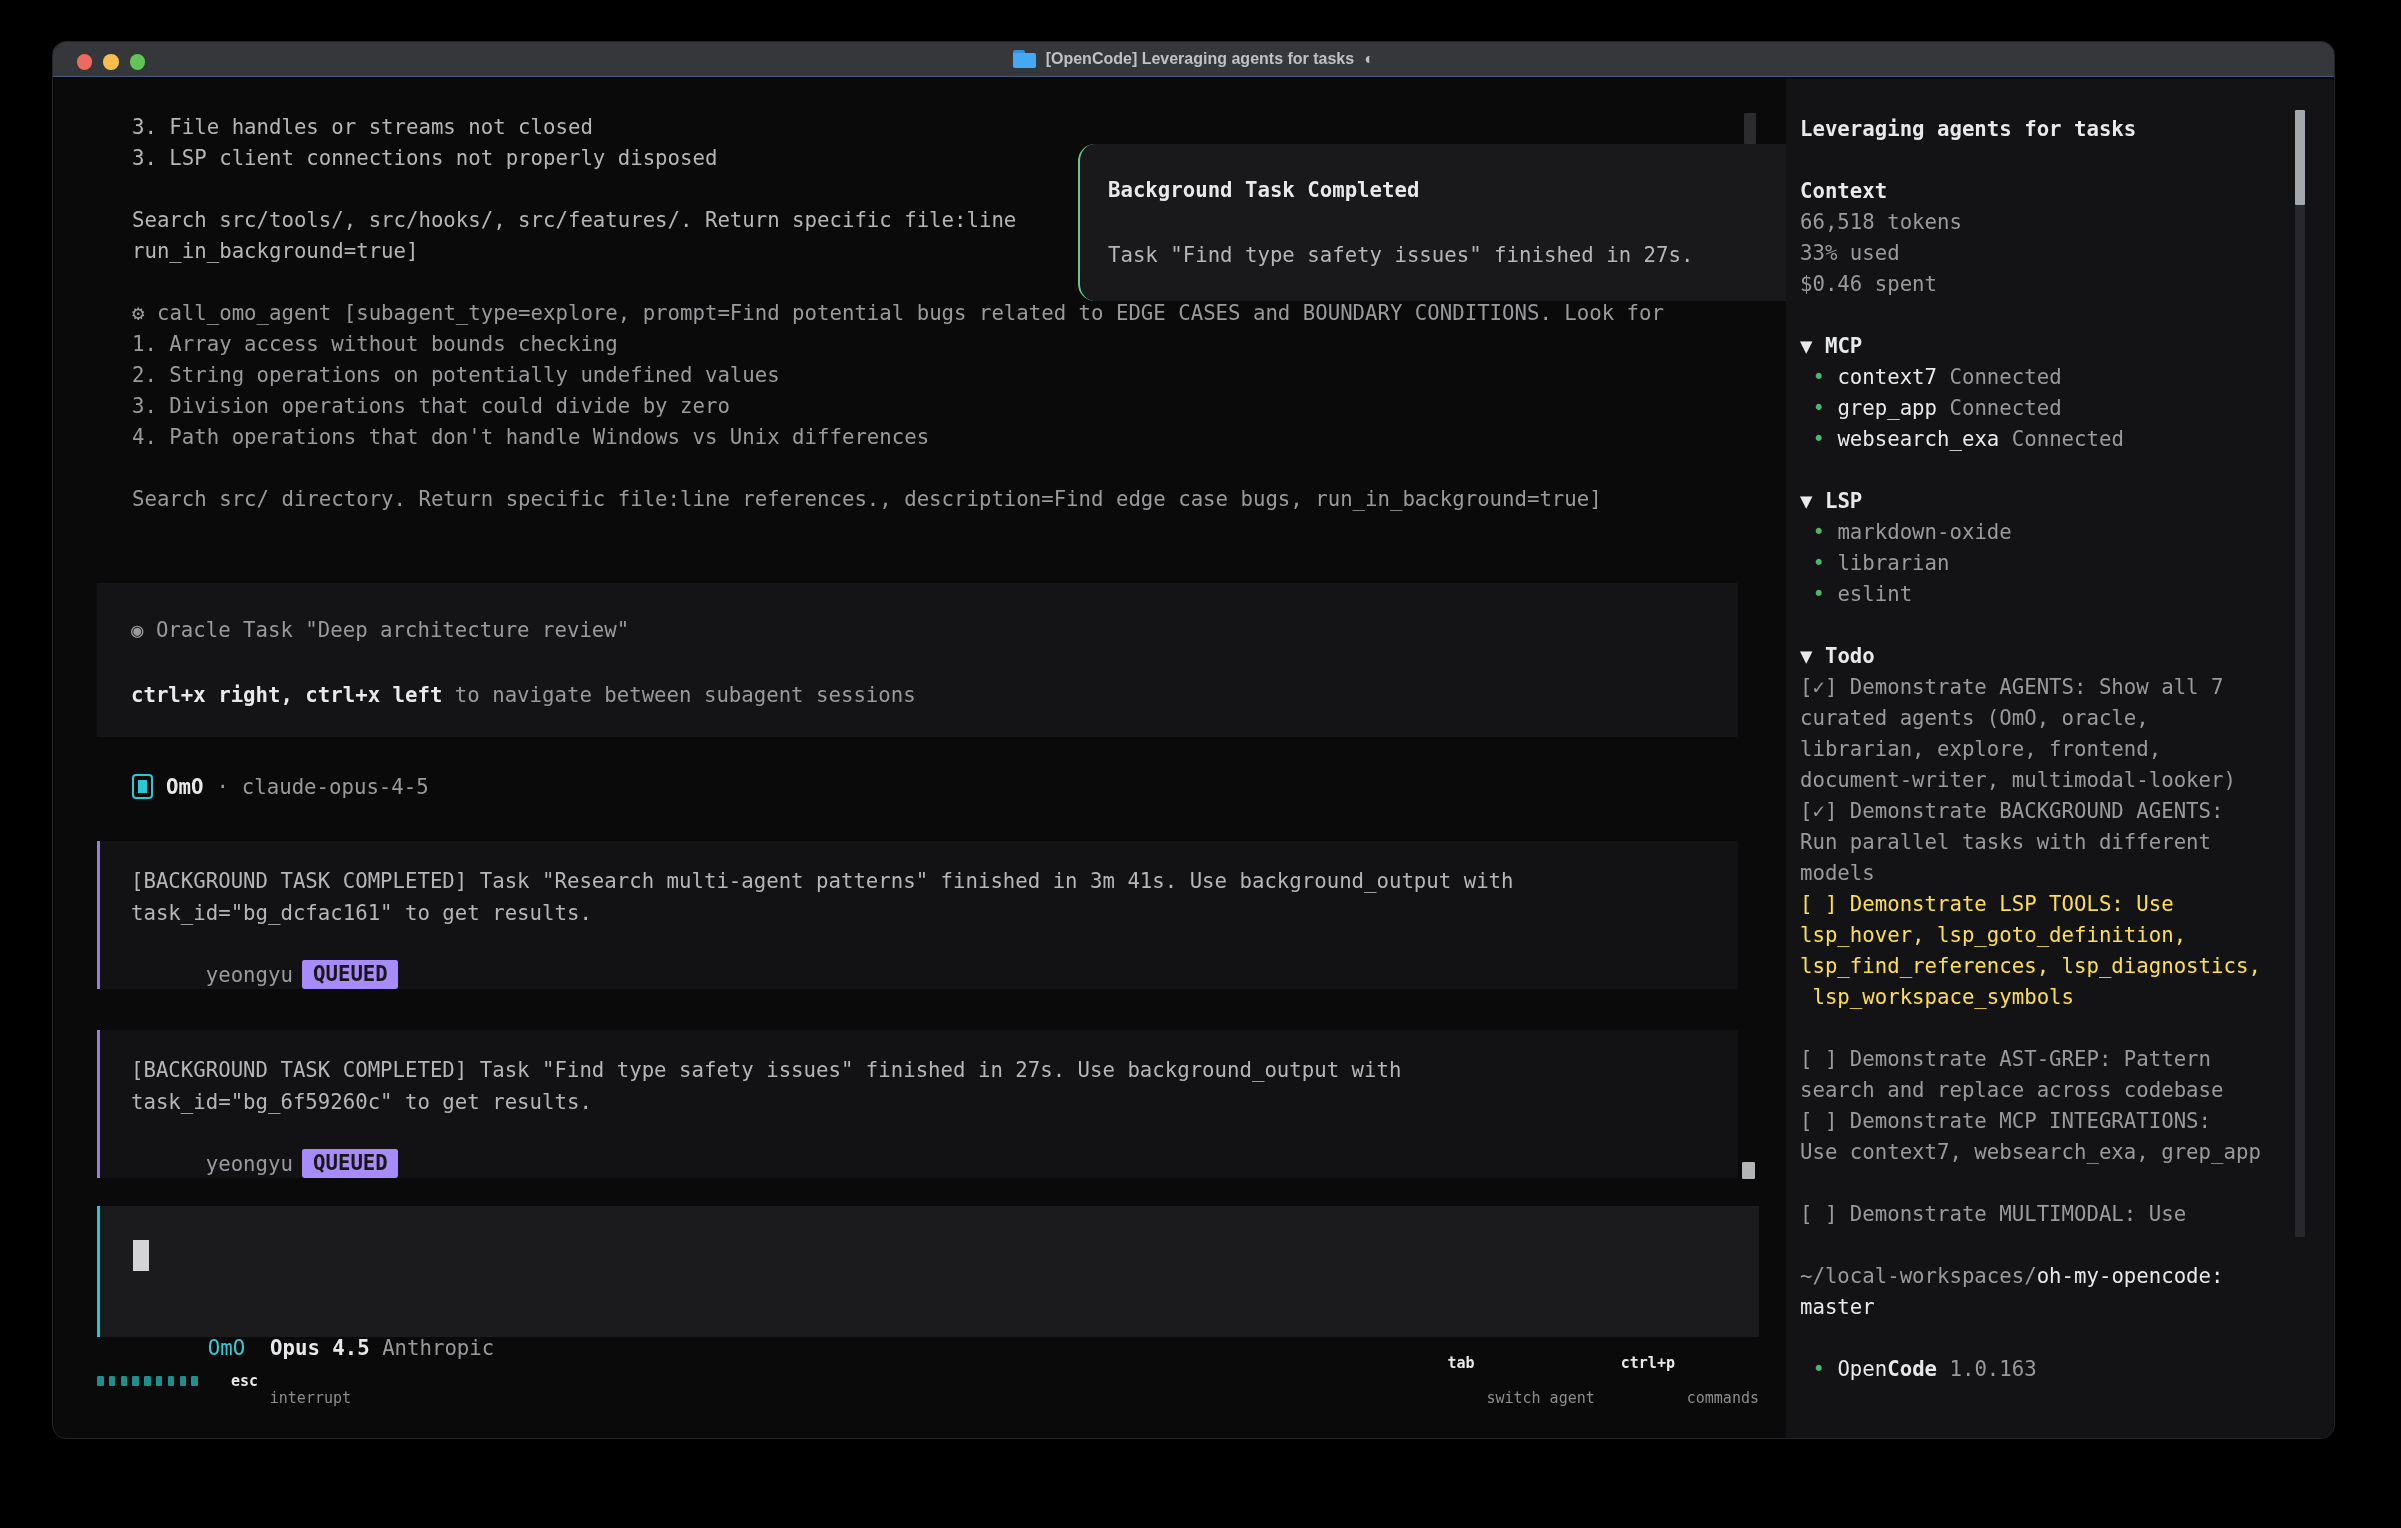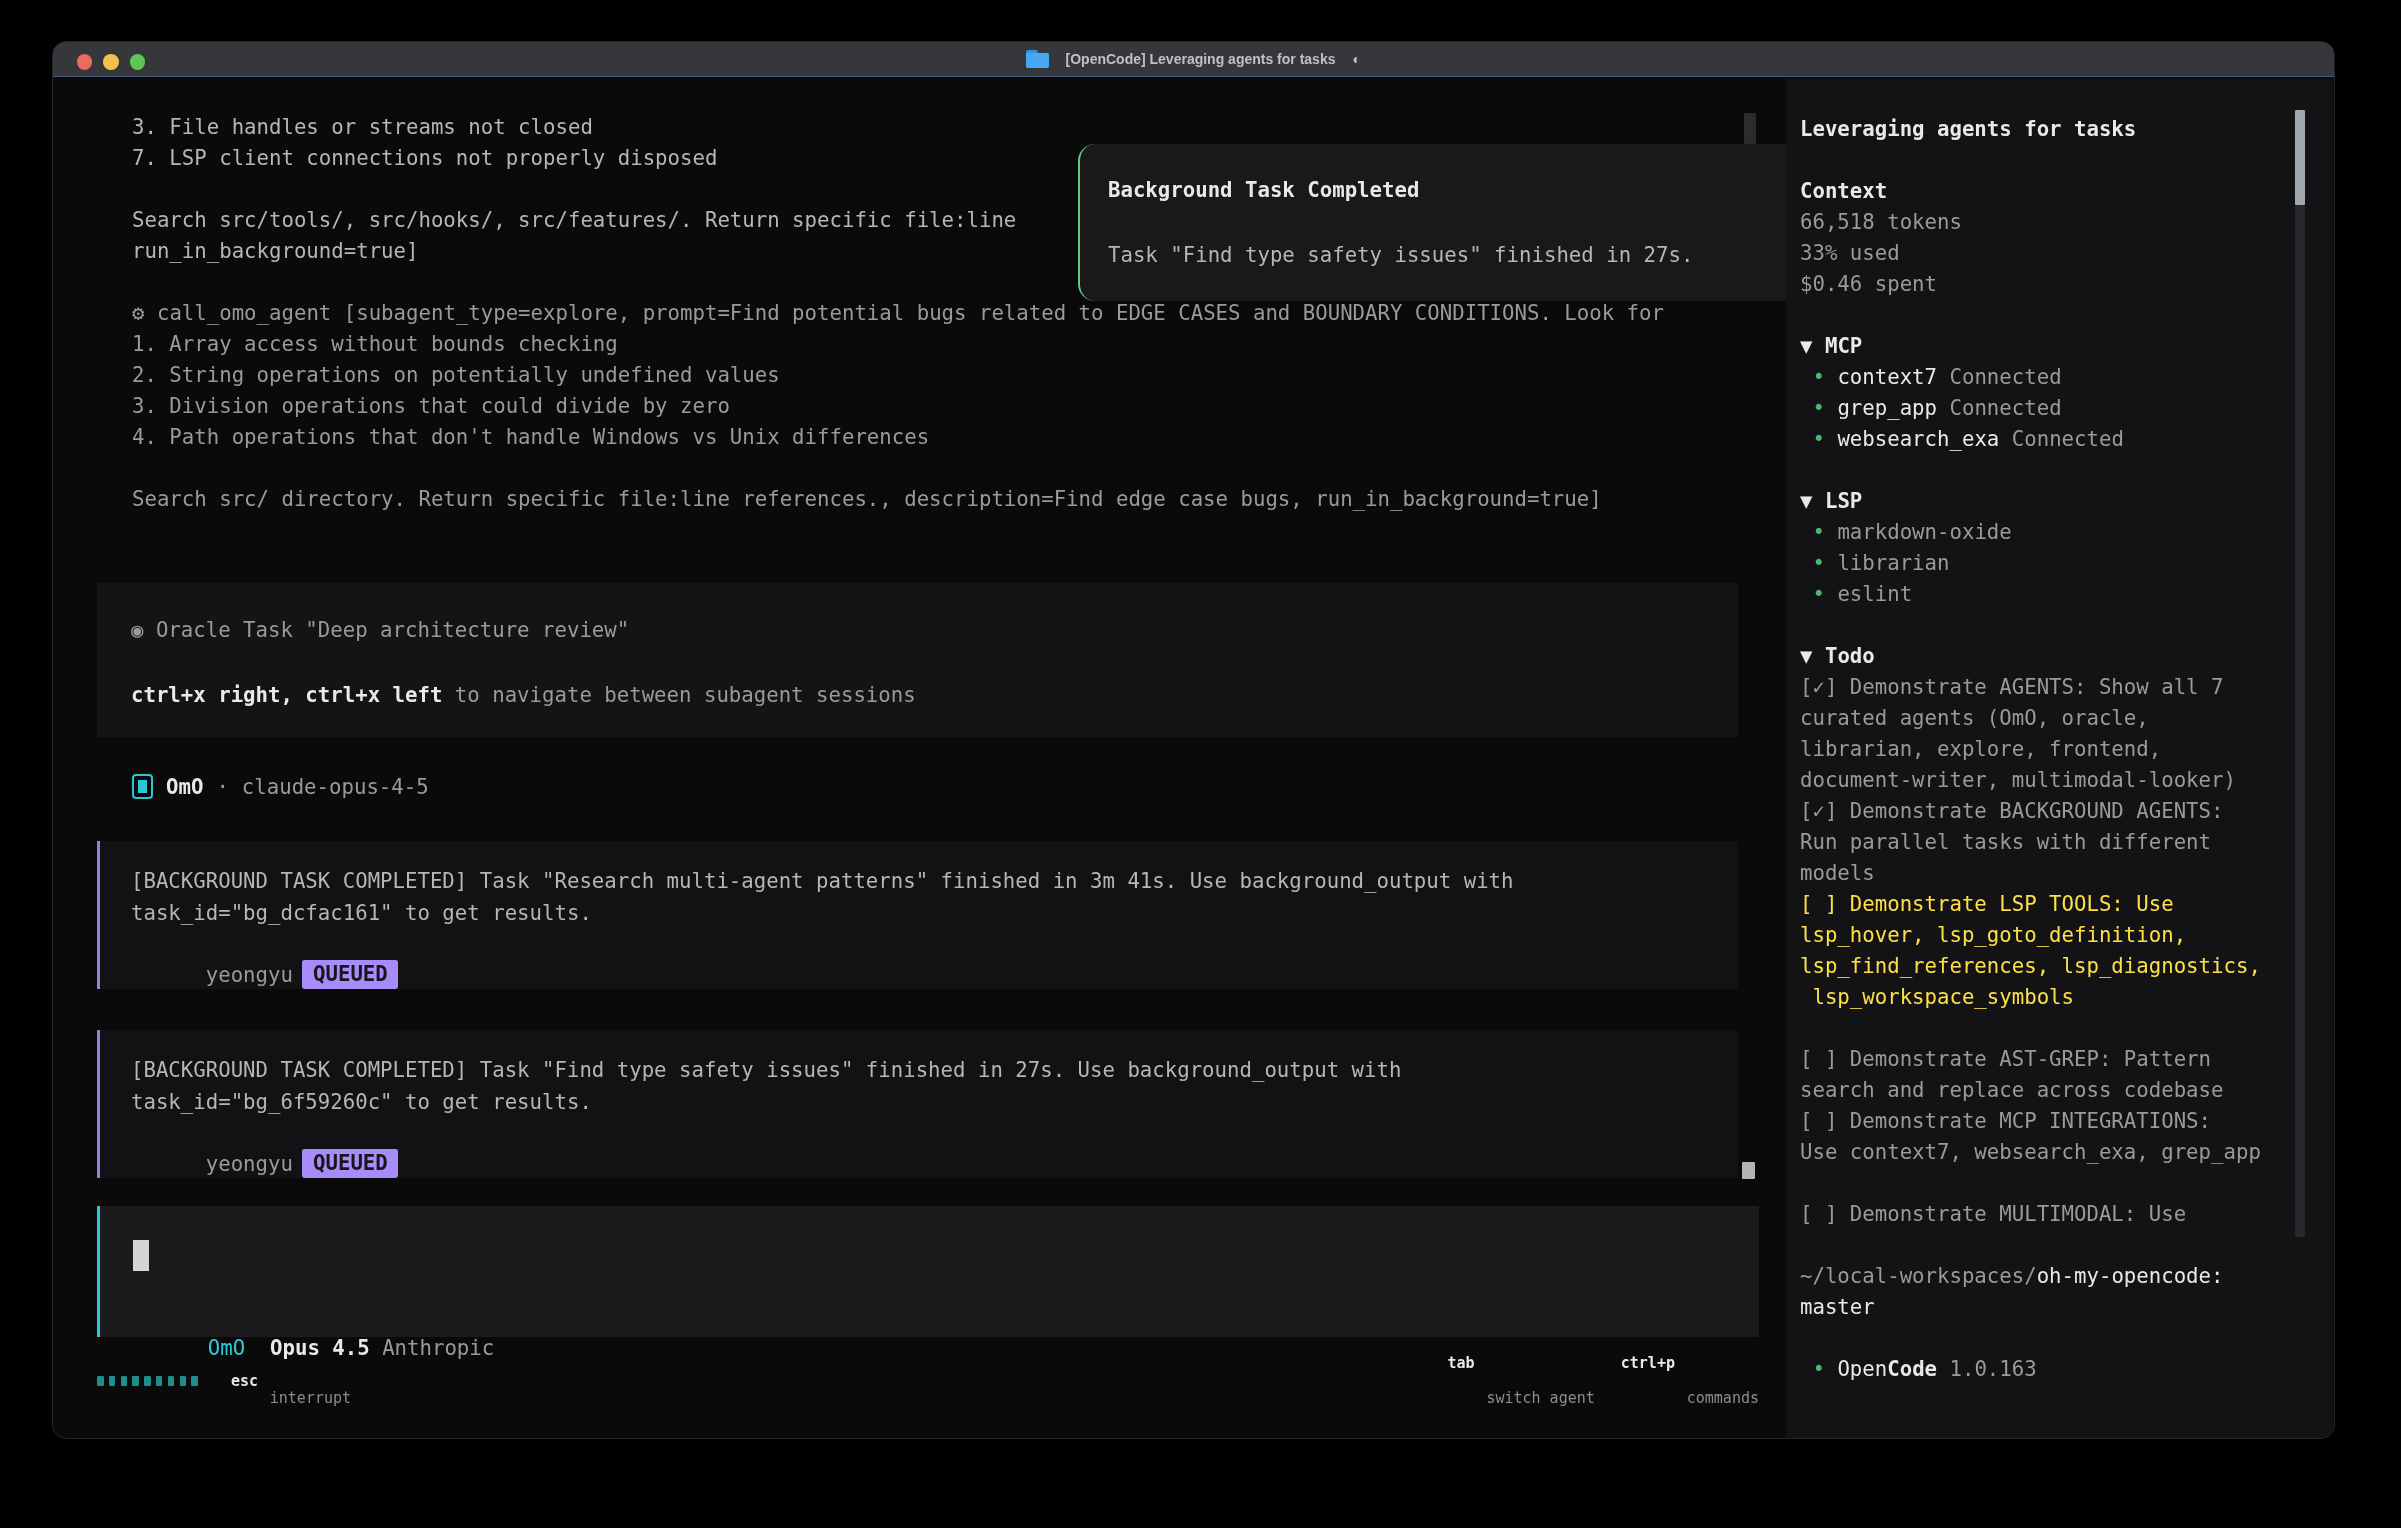--- a/index.html
+++ b/index.html
@@ -3,22 +3,22 @@
 <meta charset="utf-8">
 <style>
   html,body{margin:0;padding:0;background:#000;width:2401px;height:1528px;position:relative;
     font-family:"DejaVu Sans Mono",monospace;}
   .window{position:absolute;left:52px;top:41px;width:2283px;height:1398px;background:#0a0a0b;
     border-radius:14px;overflow:hidden;border:1.2px solid #242529;box-sizing:border-box;}
   .titlebar{position:absolute;left:0;top:0;width:100%;height:35px;background:#36373b;
     border-bottom:1.8px solid #44597a;box-sizing:border-box;display:flex;align-items:center;justify-content:center;}
   .traffic{position:absolute;left:23.6px;top:12.4px;display:flex;gap:11.2px;}
   .tl{width:15.4px;height:15.4px;border-radius:50%;}
-  .title-wrap{display:flex;align-items:center;gap:17px;color:#bfc1c4;
-    font-family:"Liberation Sans",sans-serif;font-weight:bold;font-size:14px;}
+  .title-wrap{display:flex;align-items:center;gap:10px;color:#bfc1c4;
+    font-family:"Liberation Sans",sans-serif;font-weight:bold;font-size:16px;}
   .folder{width:22.5px;height:17.7px;position:relative;}
   .folder .back{position:absolute;left:0;top:0;width:11.8px;height:5.9px;border-radius:2.4px 2.4px 0 0;background:#3492dd;}
   .folder .front{position:absolute;left:0;top:3px;width:22.5px;height:14.8px;border-radius:1.8px;background:#45a8f7;}
   .tline{position:relative;height:31px;line-height:31px;font-size:20.7px;white-space:pre;}
   .seg.mid{color:#b5b6b8}.seg.dim{color:#999a9c}.seg.bright{color:#e8e9eb}
   .seg.b{font-weight:bold}.seg.gb{color:#4db56f}.seg.green{color:#fde047}.seg.cyan{color:#35c9d6}
   .main-top{position:absolute;left:79px;top:70px;width:1627px;}
   .oracle-box{position:absolute;left:44px;top:541px;width:1641px;height:154px;background:#141416;border-radius:1.2px;}
   .oracle-box .tline{position:absolute;left:34px;}
   .toast{position:absolute;left:1025px;top:102px;width:743px;height:157px;background:#19191b;
@@ -66,21 +66,21 @@
           <span class="front"></span>
         </span>
       <span>[OpenCode] Leveraging agents for tasks</span>
       <span>◐</span>
     </div>
   </div>
 
   <div class="main-top">
 
   <div class="tline"><span class="seg mid">3. File handles or streams not closed</span></div>
-      <div class="tline"><span class="seg mid">7. LSP client connections not properly disposed</span></div>
+      <div class="tline"><span class="seg mid">3. LSP client connections not properly disposed</span></div>
       <div class="tline"></div>
       <div class="tline"><span class="seg mid">Search src/tools/, src/hooks/, src/features/. Return specific file:line</span></div>
       <div class="tline"><span class="seg mid">run_in_background=true]</span></div>
       <div class="tline"></div>
       <div class="tline"><span class="seg dim">⚙ </span><span class="seg dim">call_omo_agent [subagent_type=explore, prompt=Find potential bugs related to EDGE CASES and BOUNDARY CONDITIONS. Look for</span></div>
       <div class="tline"><span class="seg dim">1. Array access without bounds checking</span></div>
       <div class="tline"><span class="seg dim">2. String operations on potentially undefined values</span></div>
       <div class="tline"><span class="seg dim">3. Division operations that could divide by zero</span></div>
       <div class="tline"><span class="seg dim">4. Path operations that don't handle Windows vs Unix differences</span></div>
       <div class="tline"></div>

